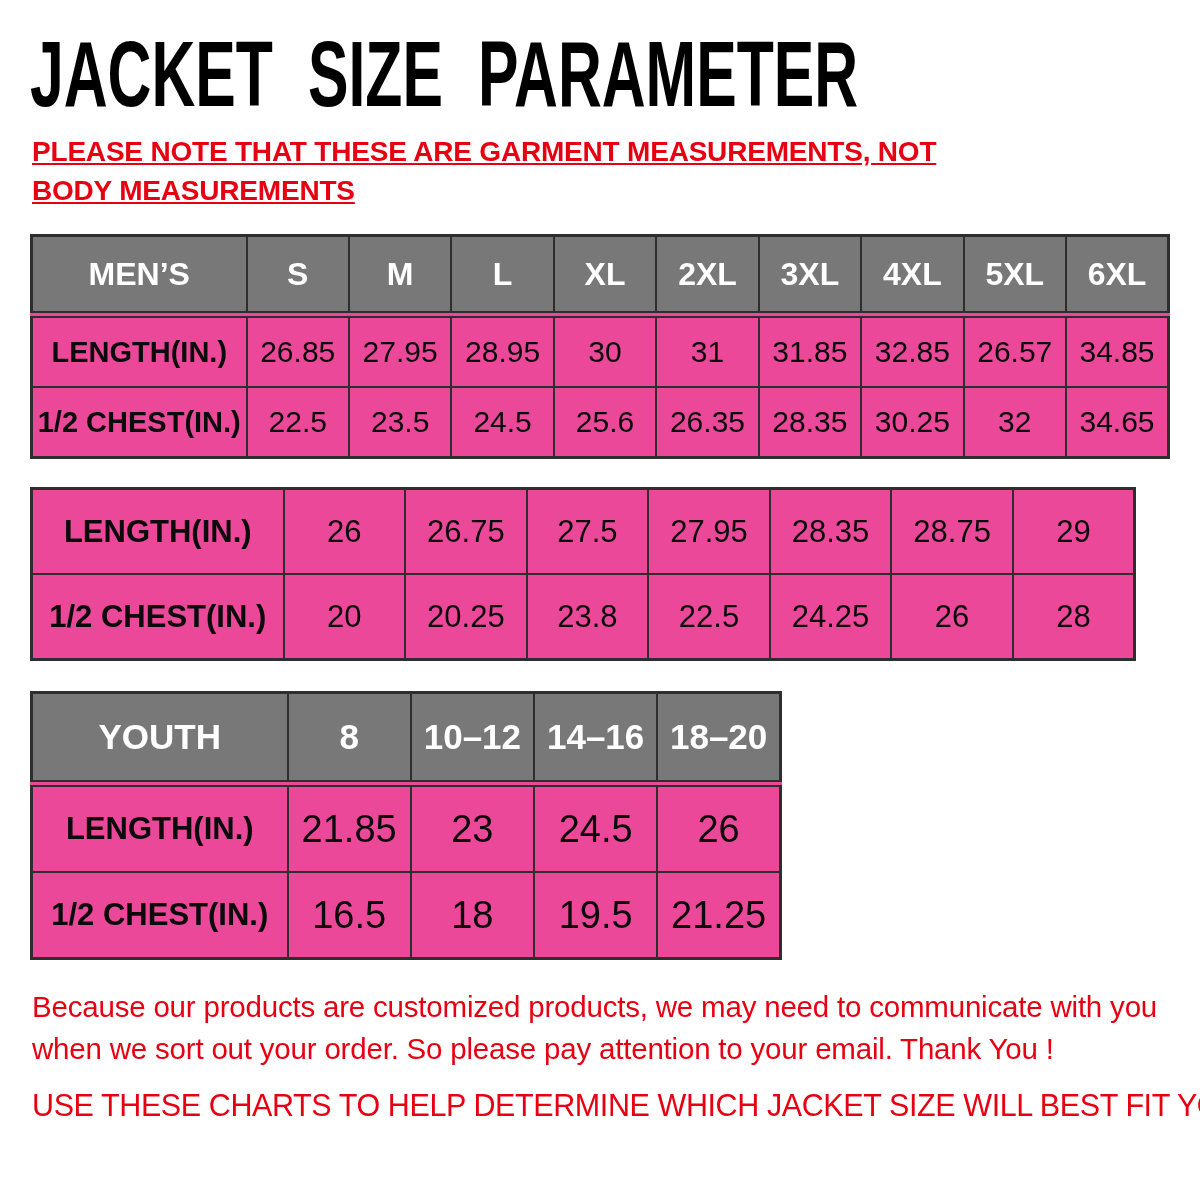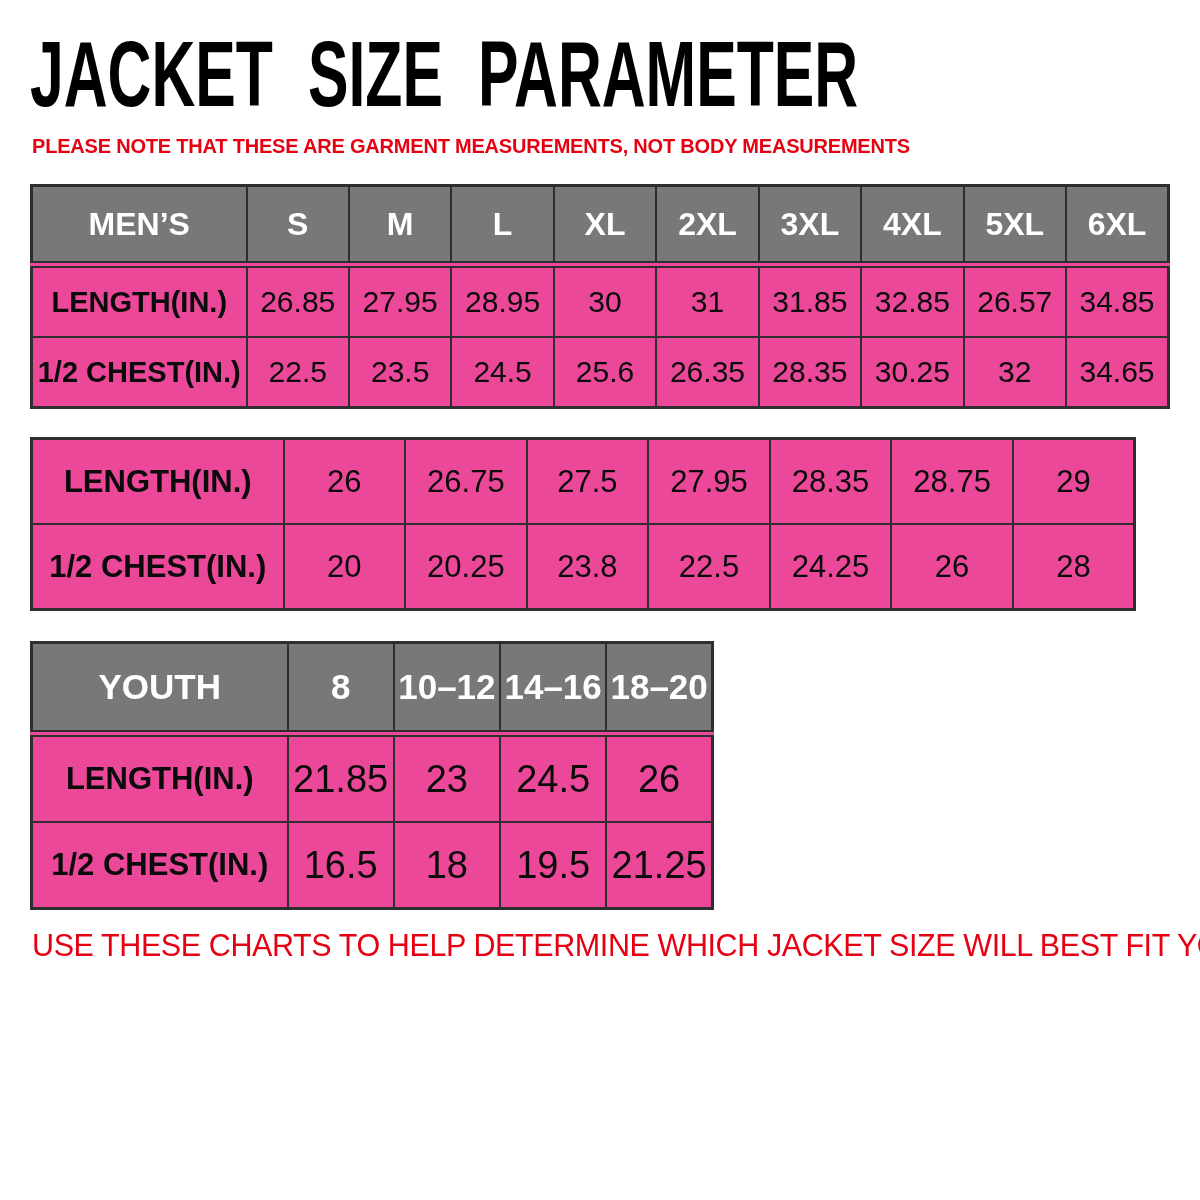--- a/index.html
+++ b/index.html
@@ -26,25 +26,26 @@
     color: #000;
     letter-spacing: 0px;
     word-spacing: 0.30em;
     white-space: nowrap;
     transform: scaleX(0.66);
     transform-origin: 0 50%;
   }
   .note {
     color: var(--red);
     font-weight: bold;
-    font-size: 20px;
+    font-size: 28px;
     line-height: 1.40;
     width: 950px;
     margin: 12px 0 0 2px;
     letter-spacing: -0.2px;
+    text-decoration: underline;
   }
   table.size-table {
     border-collapse: collapse;
     table-layout: fixed;
     border: 3px solid var(--border);
     background: #ec4899;
   }
   table.size-table th, table.size-table td {
     border: 2px solid var(--border);
     text-align: center;
@@ -71,21 +72,21 @@
   .t-mens th { height: 74px; font-size: 32px; }
   .t-mens td { height: 68px; font-size: 30px; }
   .t-mens td.row-label { font-size: 29px; }
   
   .t-womens { width: 1106px; margin-top: 28px; }
   .t-womens .label-col { width: 252px; }
   .t-womens th { height: 80px; font-size: 35px; }
   .t-womens td { height: 83px; font-size: 31px; }
   .t-womens td.row-label { font-size: 31px; }
   
-  .t-youth { width: 684px; margin-top: 30px; }
+  .t-youth { width: 752px; margin-top: 30px; }
   .t-youth .label-col { width: 256px; }
   .t-youth th { height: 86px; font-size: 35px; }
   .t-youth td { height: 84px; font-size: 38px; }
   .t-youth td.row-label { font-size: 31px; }
 
   .footer-1 {
     color: var(--red);
     font-size: 29.5px;
     line-height: 1.42;
     width: 1150px;
@@ -221,14 +222,15 @@
             <td class="row-label">1/2 CHEST(IN.)</td>
             <td>16.5</td>
             <td>18</td>
             <td>19.5</td>
             <td>21.25</td>
           </tr>
         </tbody>
       </table>
     </div>
 
+  <p class="footer-1">Because our products are customized products, we may need to communicate with you when we sort out your order. So please pay attention to your email. Thank You !</p>
   <p class="footer-2">USE THESE CHARTS TO HELP DETERMINE WHICH JACKET SIZE WILL BEST FIT YOU.</p>
 </div>
 
 </body></html>

